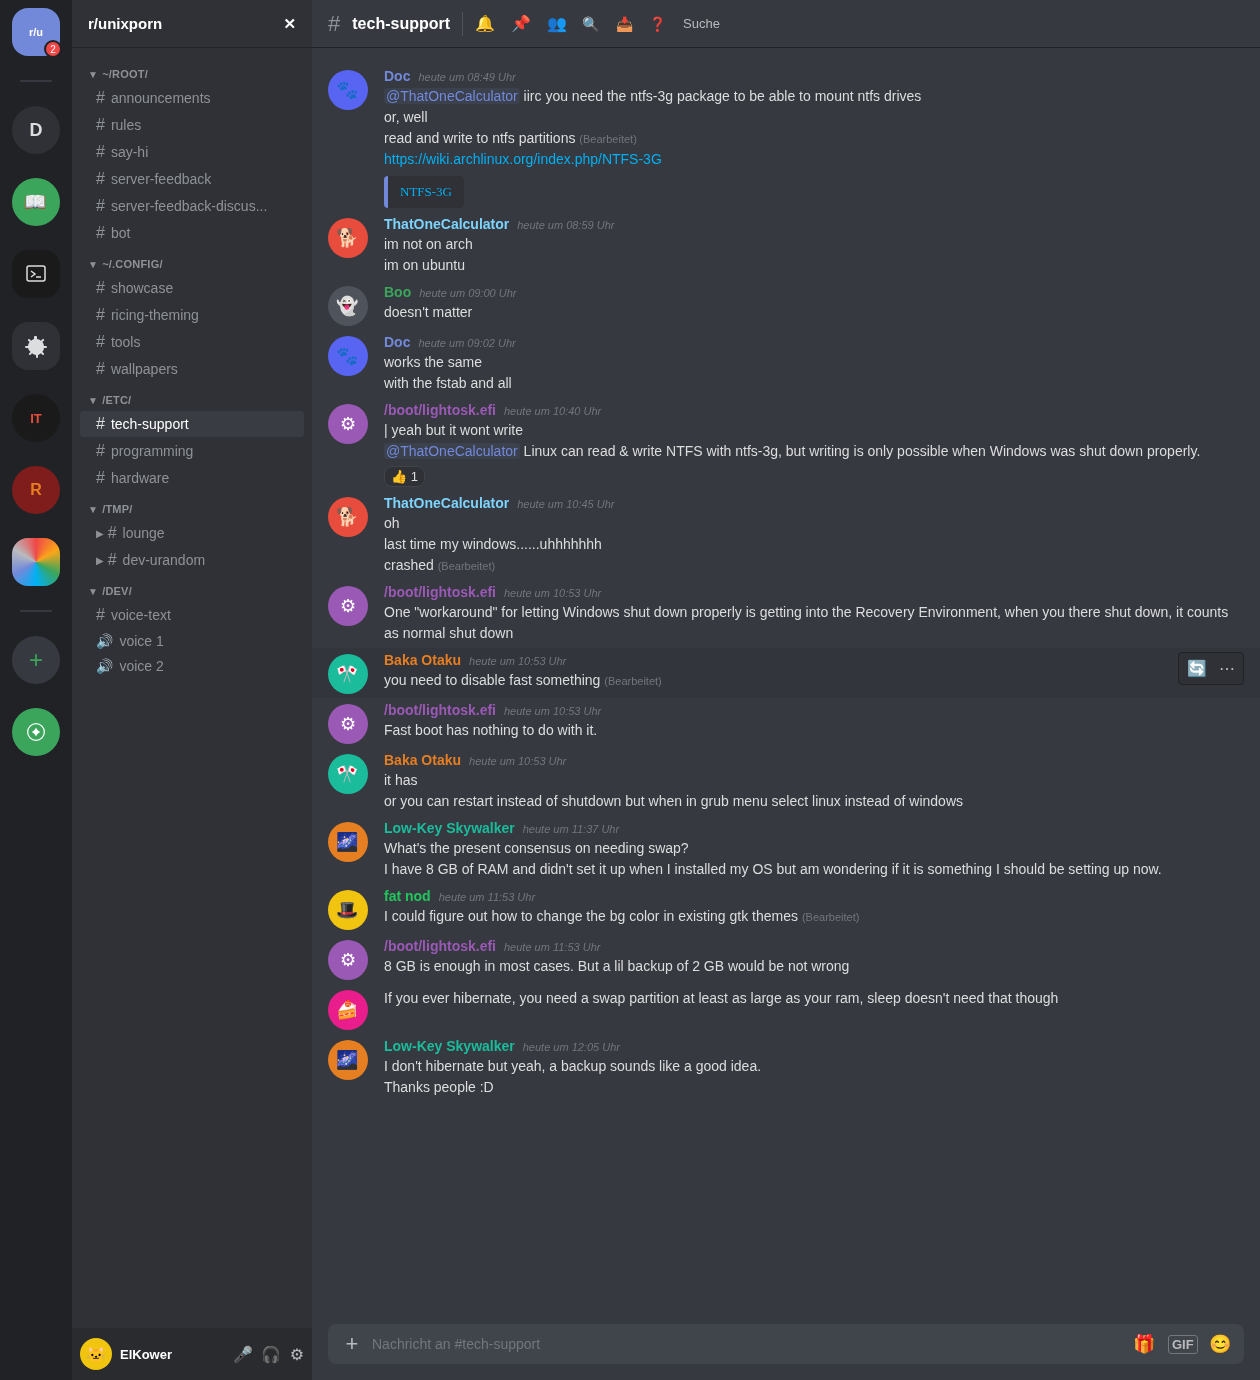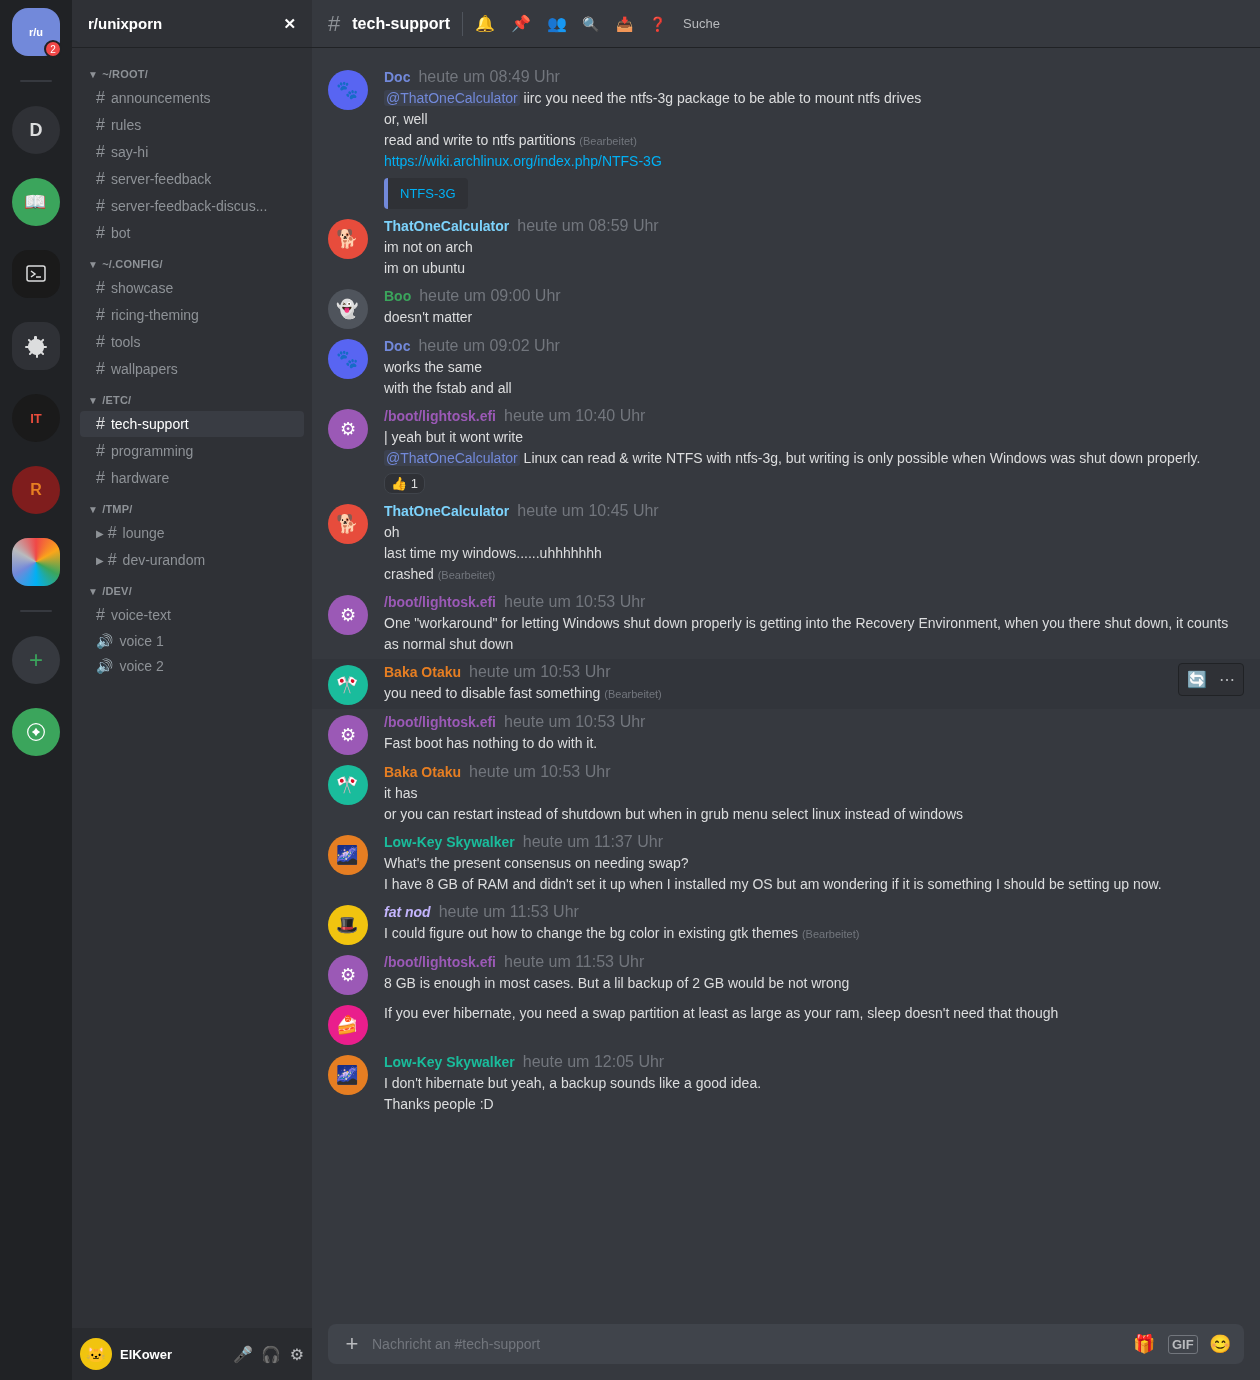--- a/index.html
+++ b/index.html
@@ -242,22 +242,23 @@
       display: flex;
       align-items: baseline;
       gap: 8px;
       margin-bottom: 2px;
     }
     .msg-author {
       font-weight: 600;
       font-size: 14px;
     }
     .msg-timestamp {
-      font-size: 16px;
+      font-size: 11px;
       color: #72767d;
+      font-style: italic;
     }
     .msg-content {
       font-size: 14px;
       color: #dcddde;
       line-height: 1.5;
     }
     .msg-content .mention {
       color: #7289da;
       background: rgba(114,137,218,0.1);
       border-radius: 3px;
@@ -267,20 +268,21 @@
     .msg-content .edited { color: #72767d; font-size: 11px; }
     .embed-card {
       background: #2f3136;
       border-left: 4px solid #7289da;
       border-radius: 4px;
       padding: 8px 12px;
       margin-top: 6px;
       display: inline-block;
       font-size: 13px;
       color: #00b0f4;
+      font-family: Liberation Serif, serif;
     }
     .reaction {
       display: inline-flex;
       align-items: center;
       gap: 4px;
       background: #2f3136;
       border: 1px solid #40444b;
       border-radius: 8px;
       padding: 2px 6px;
       font-size: 13px;
@@ -349,21 +351,21 @@
     .av-gold { background: #f1c40f; color: #2f3136; }
     .av-pink { background: #e91e8c; }
 
     
     .author-doc { color: #7289da; }
     .author-thatone { color: #7dd3fc; }
     .author-boo { color: #3ba55c; }
     .author-lightosk { color: #9b59b6; }
     .author-bakaotaku { color: #e67e22; text-align: right; }
     .author-lowkey { color: #1abc9c; }
-    .author-fatnod { color: #c4b5fd; font-style: italic; }
+    .author-fatnod { color: #22c55e; }
     .author-ocbaker { color: #e91e8c; }
   </style>
 </head>
 <body>
 
 <div class="server-bar">
 
   <div class="server-icon active" style="background:#7289da; border-radius:16px;">
     <span style="font-size:11px; font-weight:700; color:white;">r/u</span>
     <div class="server-badge">2</div>

